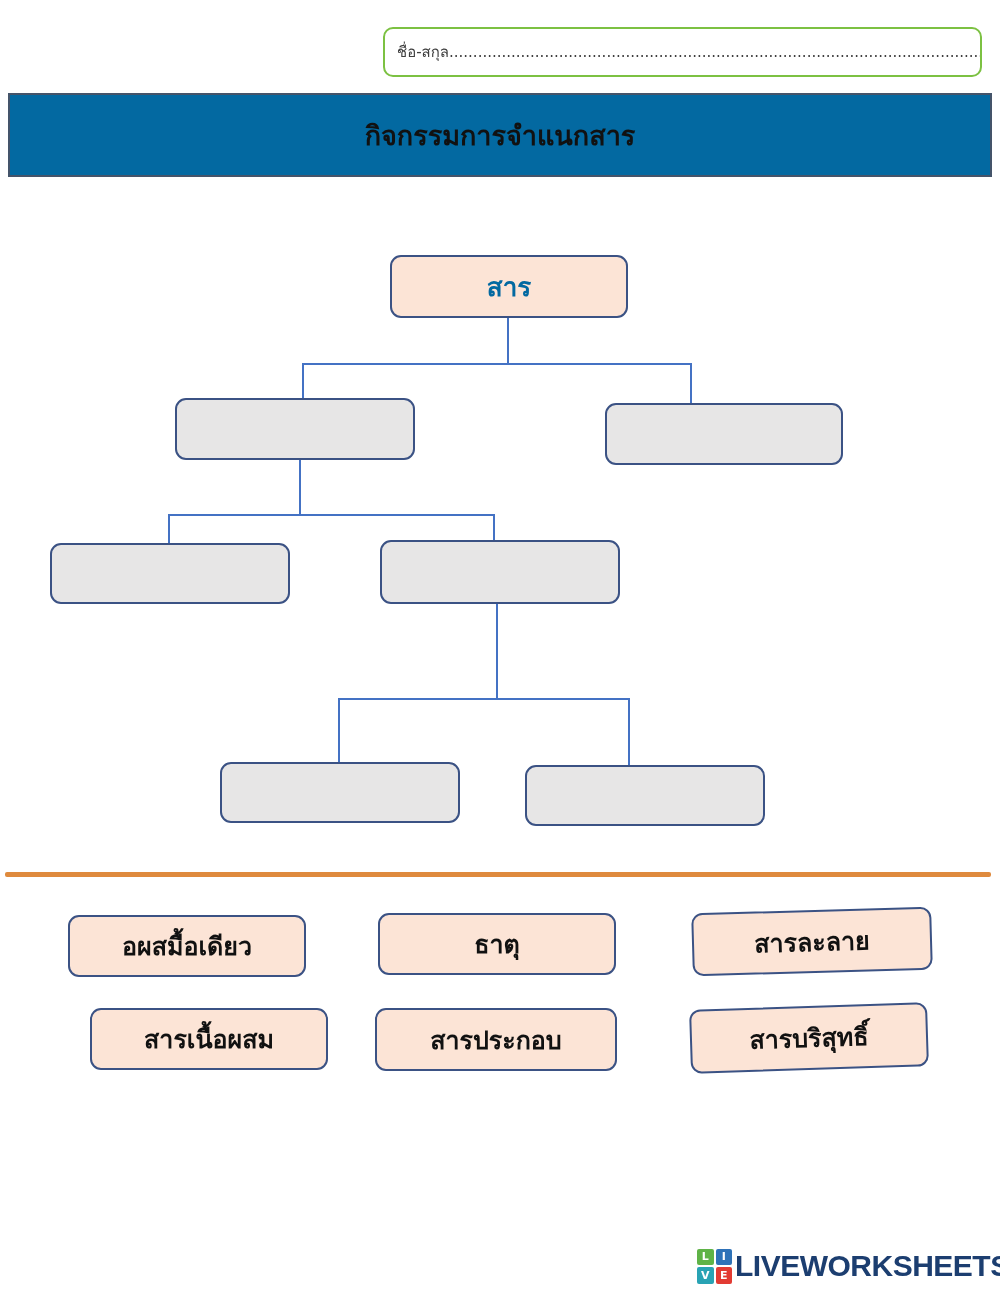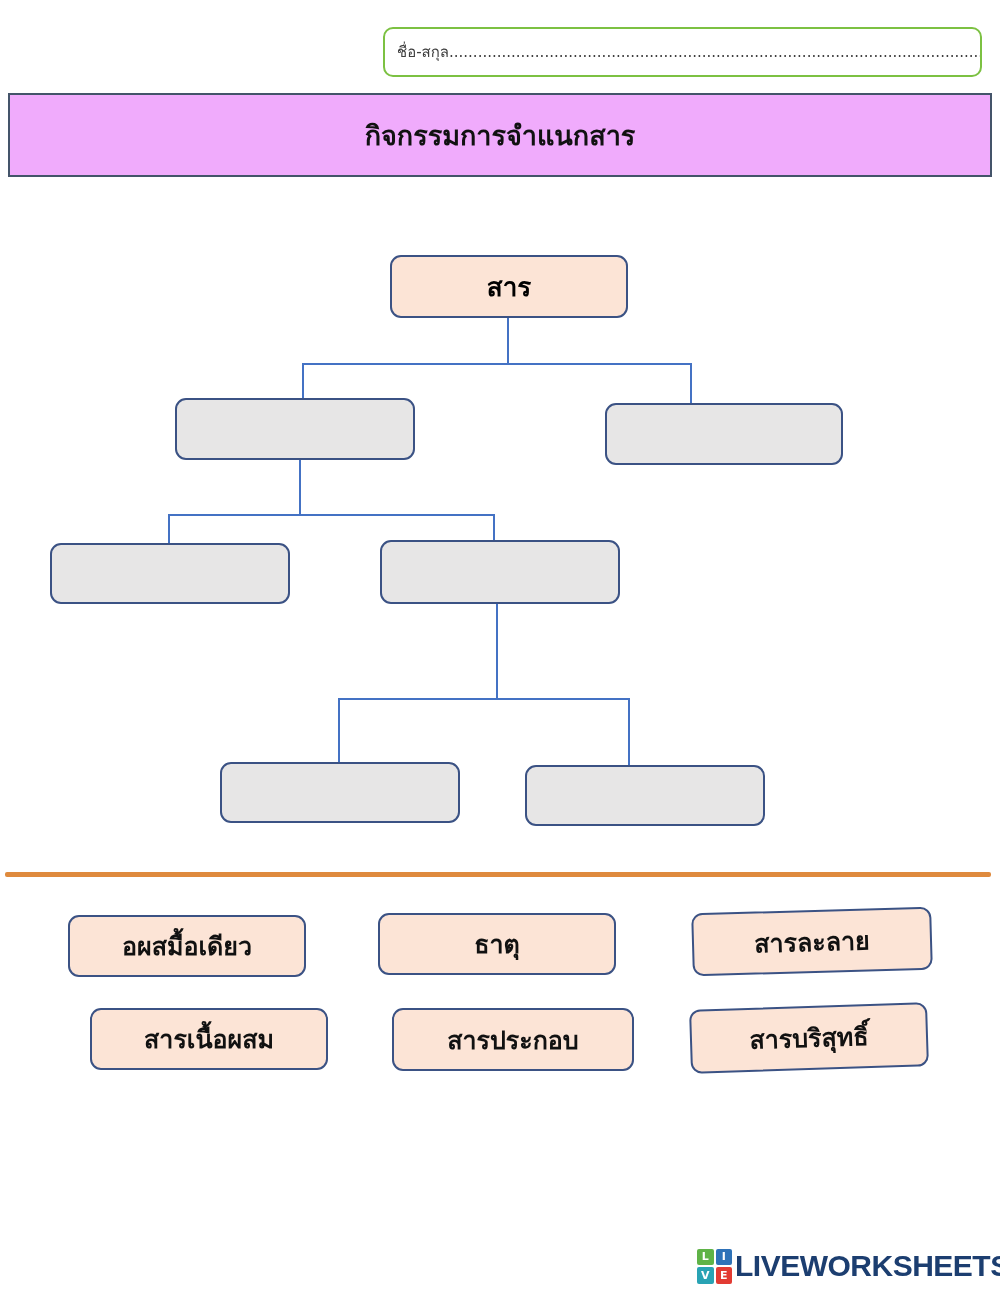--- a/index.html
+++ b/index.html
@@ -17,33 +17,33 @@
     padding: 0 10px 0 12px;
     overflow: hidden;
   }
   .name-field span {
     font-size: 15px; color: #3f3f3f; white-space: nowrap;
   }
 
   
   .banner {
     left: 8px; top: 93px; width: 984px; height: 84px;
-    background: #f0abfc; border: 2px solid #44546a;
+    background: #0369a1; border: 2px solid #44546a;
     display: flex; align-items: center; justify-content: center;
   }
   .banner h1 { font-size: 27px; font-weight: bold; color: #111111; }
 
   
   .node {
     border: 2px solid #3b5284; border-radius: 11px;
     display: flex; align-items: center; justify-content: center;
   }
   .node.root { background: #fce4d6; }
   .node.slot { background: #e7e6e6; }
-  .node.root span { font-size: 26px; font-weight: bold; color: #000000; }
+  .node.root span { font-size: 26px; font-weight: bold; color: #0369a1; }
 
   .n-root { left: 390px; top: 255px; width: 238px; height: 63px; }
   .n-l2l  { left: 175px; top: 398px; width: 240px; height: 62px; }
   .n-l2r  { left: 605px; top: 403px; width: 238px; height: 62px; }
   .n-l3l  { left: 50px;  top: 543px; width: 240px; height: 61px; }
   .n-l3r  { left: 380px; top: 540px; width: 240px; height: 64px; }
   .n-l4l  { left: 220px; top: 762px; width: 240px; height: 61px; }
   .n-l4r  { left: 525px; top: 765px; width: 240px; height: 61px; }
 
   
@@ -70,21 +70,21 @@
   
   .chip {
     background: #fce4d6; border: 2px solid #3b5284; border-radius: 11px;
     display: flex; align-items: center; justify-content: center;
   }
   .chip span { font-size: 25px; font-weight: bold; color: #111111; }
   .c-11 { left: 68px;  top: 915px;  width: 238px; height: 62px; }
   .c-12 { left: 378px; top: 913px;  width: 238px; height: 62px; }
   .c-13 { left: 692px; top: 910px;  width: 240px; height: 63px; transform: rotate(-1.6deg); }
   .c-21 { left: 70px;  top: 1008px; width: 238px; height: 62px; margin-left: 20px; }
-  .c-22 { left: 375px; top: 1008px; width: 242px; height: 63px; margin-left: 17px; }
+  .c-22 { left: 375px; top: 1008px; width: 242px; height: 63px; }
   .c-23 { left: 690px; top: 1006px; width: 238px; height: 64px; transform: rotate(-1.8deg); }
 
   
   .footer-logo {
     left: 697px; top: 1247px; height: 38px;
     display: flex; align-items: center; gap: 3px;
   }
   .logo-grid {
     width: 35px; height: 35px;
     display: grid; grid-template-columns: 1fr 1fr; grid-template-rows: 1fr 1fr;

